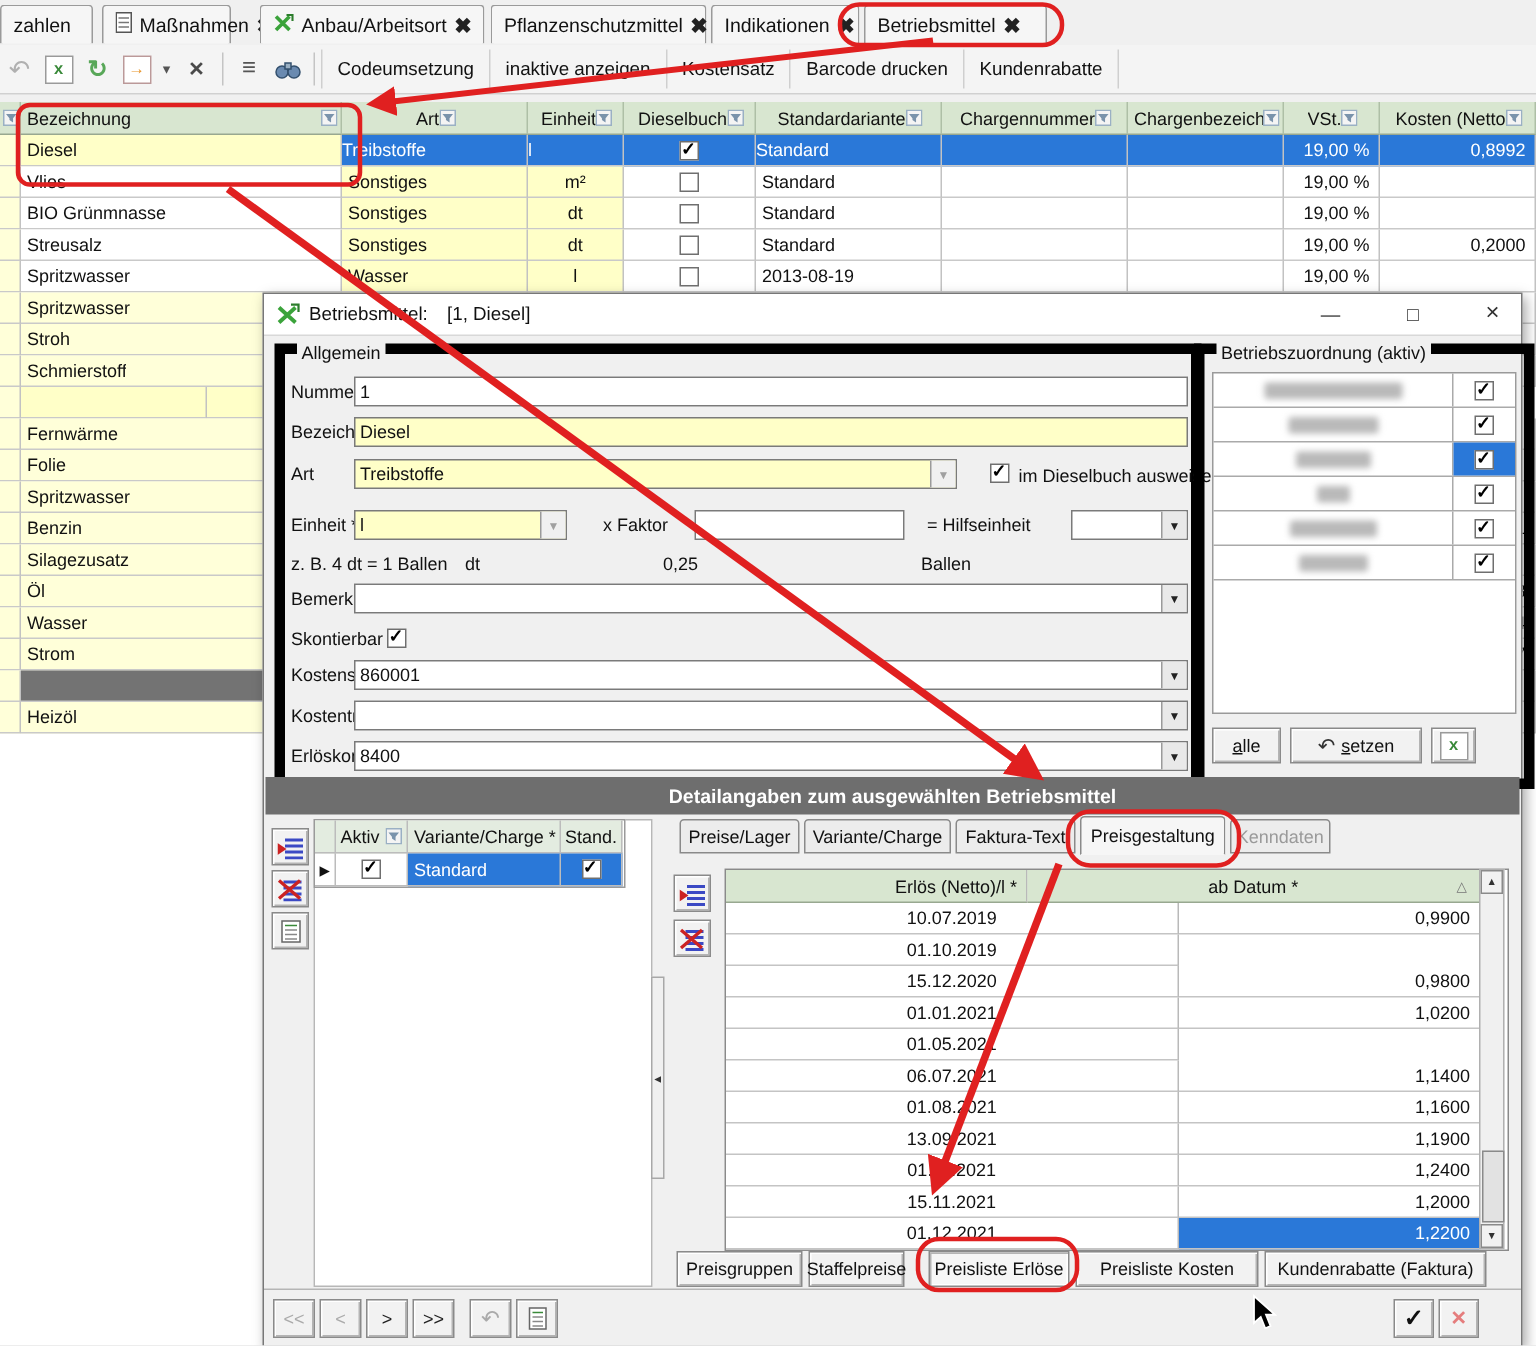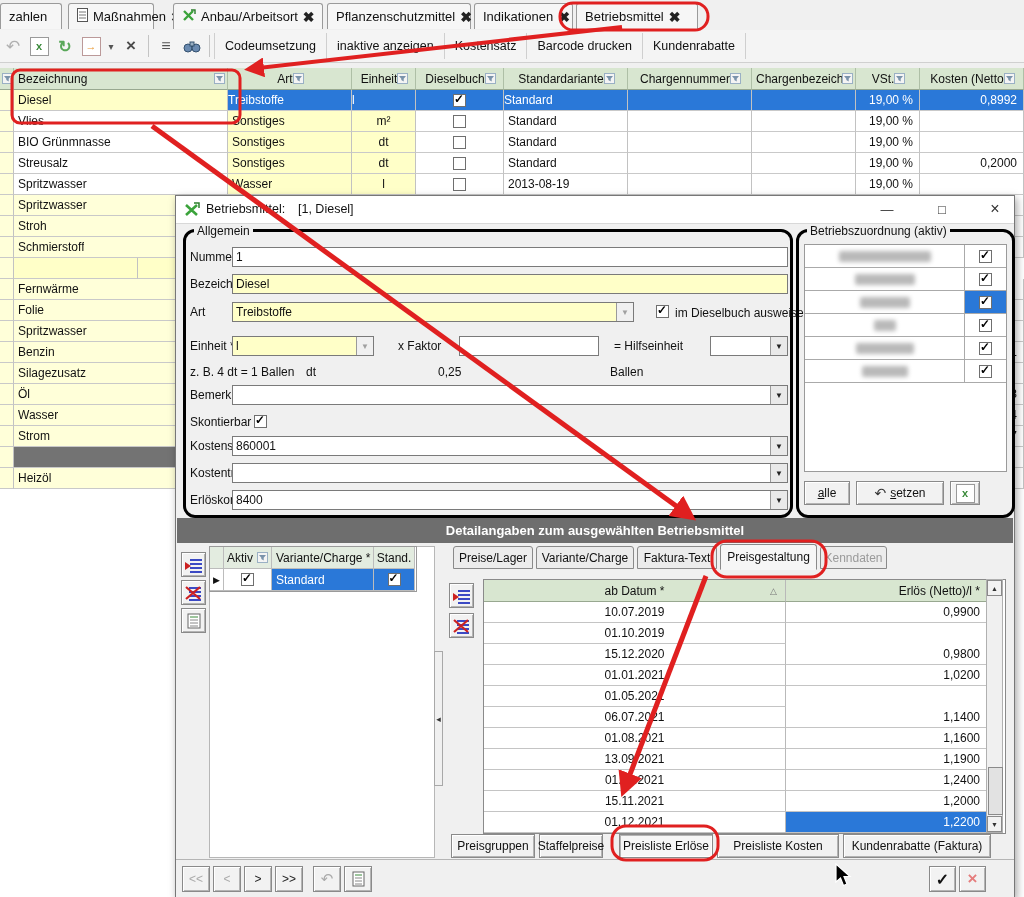--- a/index.html
+++ b/index.html
@@ -37,21 +37,21 @@
   .graydd .dd{color:#a0a0a0;background:#f0f0f0;}
   .btn3d{position:absolute;background:#f2f2f2;border:1px solid #8a8a8a;box-shadow:inset 1px 1px 0 #ffffff, inset -1px -1px 0 #b4b4b4;
          box-sizing:border-box;display:flex;align-items:center;justify-content:center;font-size:12px;}
   
   #dialog{position:absolute;left:175px;top:195px;width:838px;height:701px;background:#f0f0f0;border:1px solid #777;
           box-shadow:2px 3px 8px rgba(0,0,0,.35);z-index:10;}
   .dlg-title{position:absolute;left:0;top:0;right:0;height:27px;background:#fff;border-bottom:1px solid #d8d8d8;}
   .dlg-title .ttl{position:absolute;left:30px;top:6px;font-size:12.5px;}
   .dlg-title .tval{position:absolute;left:122px;top:6px;font-size:12.5px;}
   .wc{position:absolute;top:3px;width:22px;height:20px;display:flex;align-items:center;justify-content:center;font-size:13px;color:#333;}
-  .grp{position:absolute;border:3px solid #000000;border-radius:12px;}
+  .grp{position:absolute;border:7px solid #000000;border-radius:0;}
   .grp-legend{position:absolute;top:-8px;left:8px;background:#f0f0f0;padding:0 3px;font-size:12px;}
   
   #detailbar{position:absolute;left:1px;top:322px;width:836px;height:25px;background:#6e6e6e;color:#fff;
              font-weight:bold;font-size:13px;display:flex;align-items:center;justify-content:center;}
   .icbtn{position:absolute;width:25px;height:25px;background:#f2f2f2;border:1px solid #8a8a8a;
          box-shadow:inset 1px 1px 0 #fff, inset -1px -1px 0 #b4b4b4;display:flex;align-items:center;justify-content:center;box-sizing:border-box;}
   
   #vtab{position:absolute;left:33px;top:350px;width:206px;border:1px solid #9a9a9a;background:#fff;box-sizing:content-box;}
   .vrow{display:flex;height:22px;}
   .vcell{box-sizing:border-box;border-right:1px solid #bcbcbc;border-bottom:1px solid #bcbcbc;display:flex;align-items:center;overflow:hidden;white-space:nowrap;font-size:12px;}
@@ -1083,26 +1083,26 @@
             <line x1="4" y1="7" x2="16" y2="7"></line>
             <line x1="4" y1="11" x2="16" y2="11"></line>
             <line x1="4" y1="15" x2="16" y2="15"></line>
           </g>
           <path d="M1 2 L15 14 M15 2 L1 14" stroke="#cc2222" stroke-width="2.2"></path>
         </svg>
       </span>
 
     <div id="ptab">
         <div class="prow phead">
+          <div class="pcell pc-val">
+            <span>Erlös (Netto)/l *</span>
+          </div>
           <div class="pcell pc-date">
             <span>ab Datum *</span>
             <span style="position:absolute;right:8px;font-size:9px;color:#777">△</span>
-          </div>
-          <div class="pcell pc-val">
-            <span>Erlös (Netto)/l *</span>
           </div>
         </div>
         <div class="prow">
           <div class="pcell pc-date">
             <span>10.07.2019</span>
           </div>
           <div class="pcell pc-val">
             <span>0,9900</span>
           </div>
         </div>

